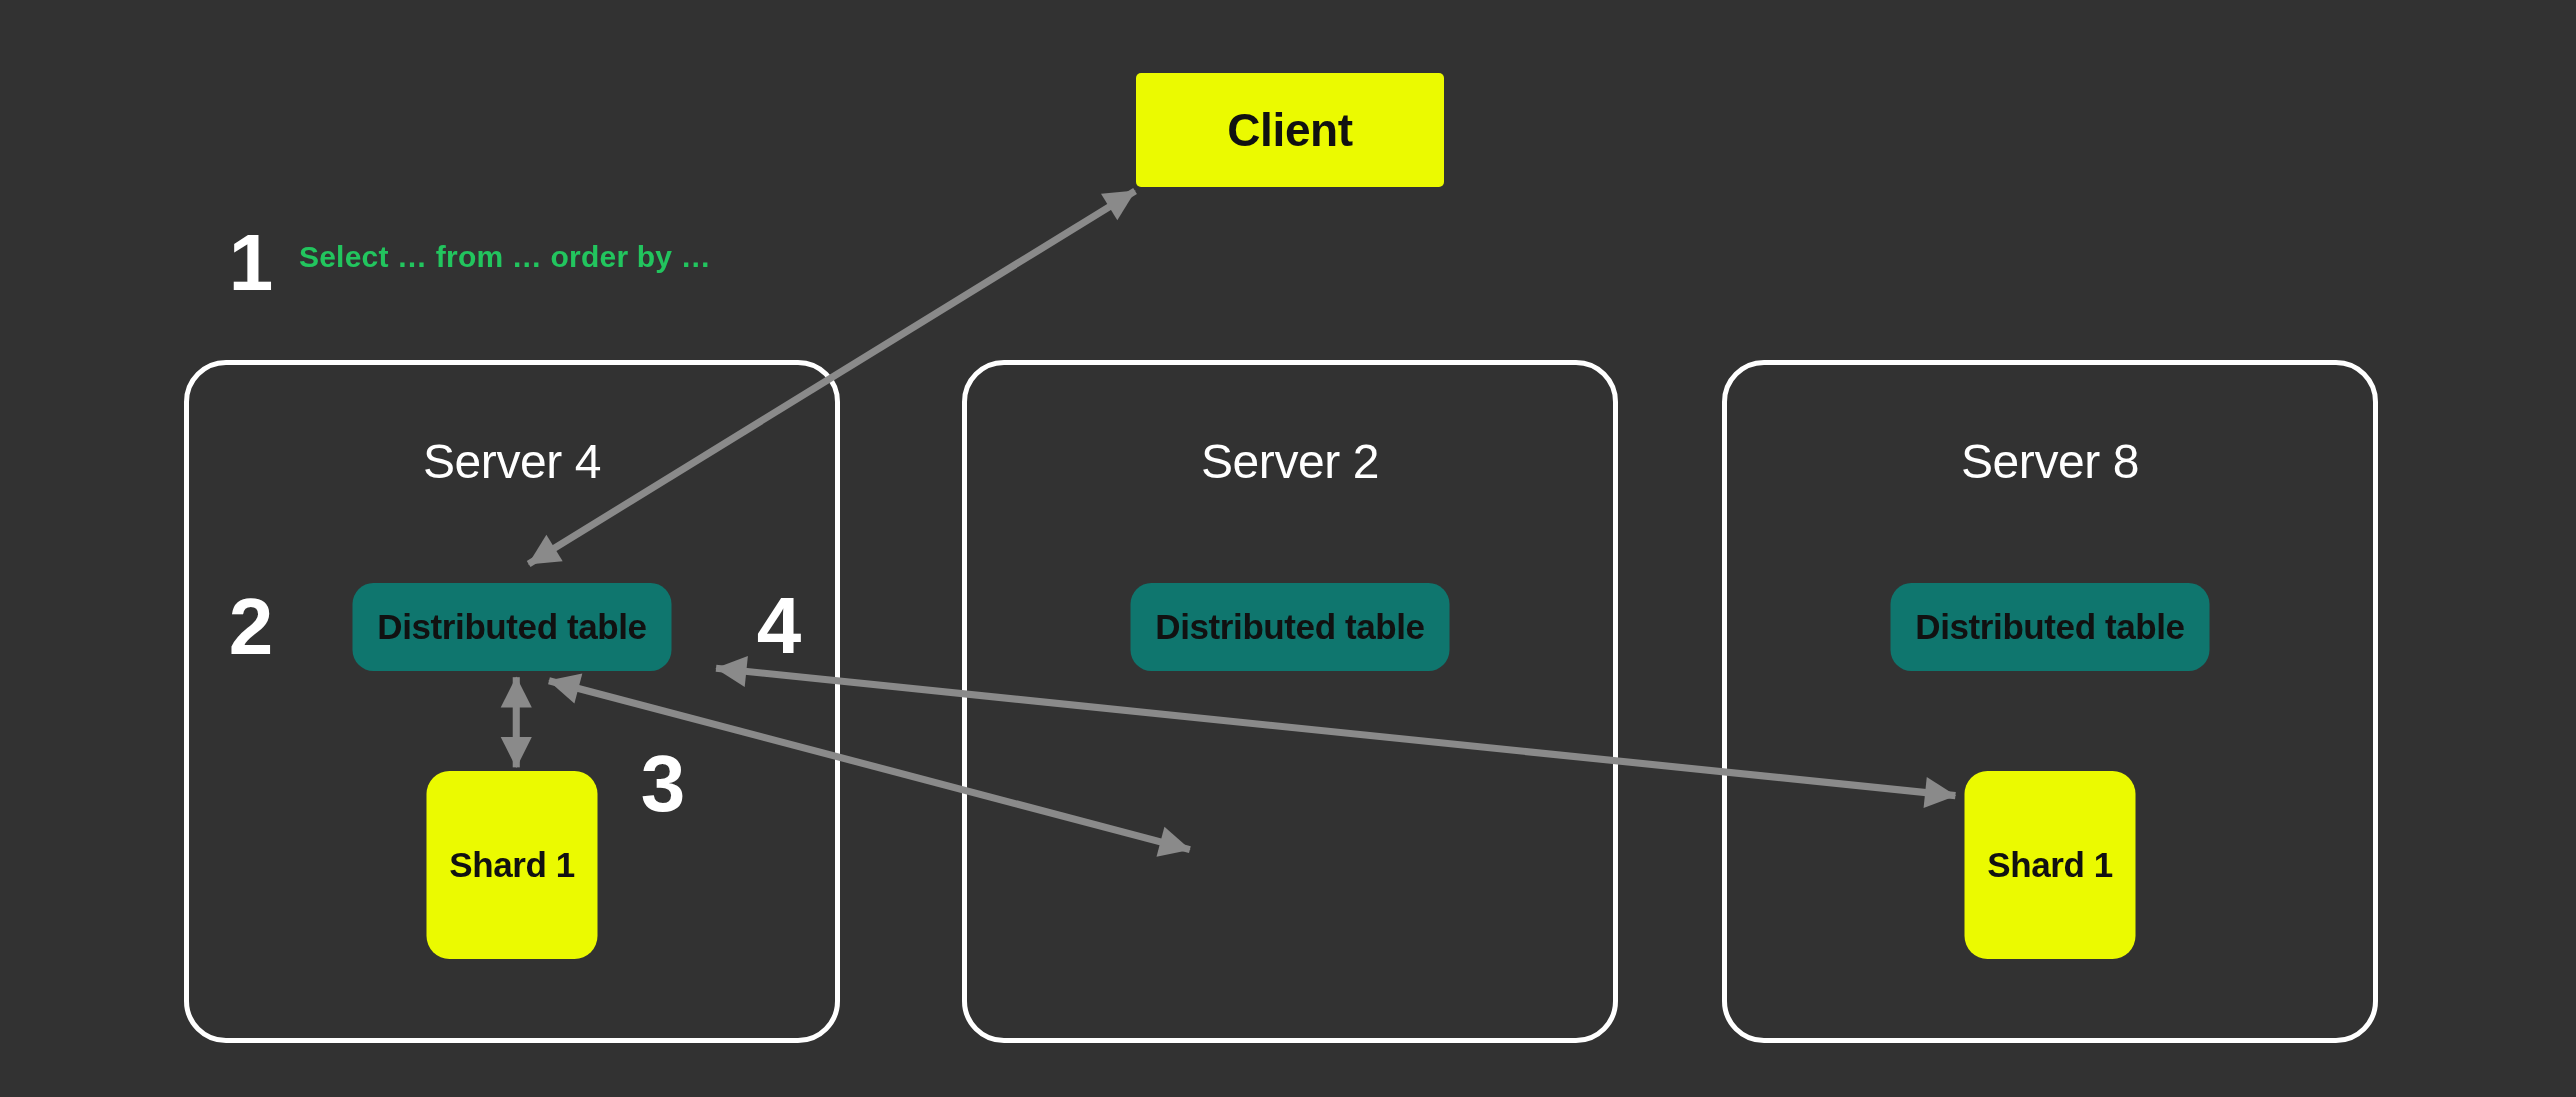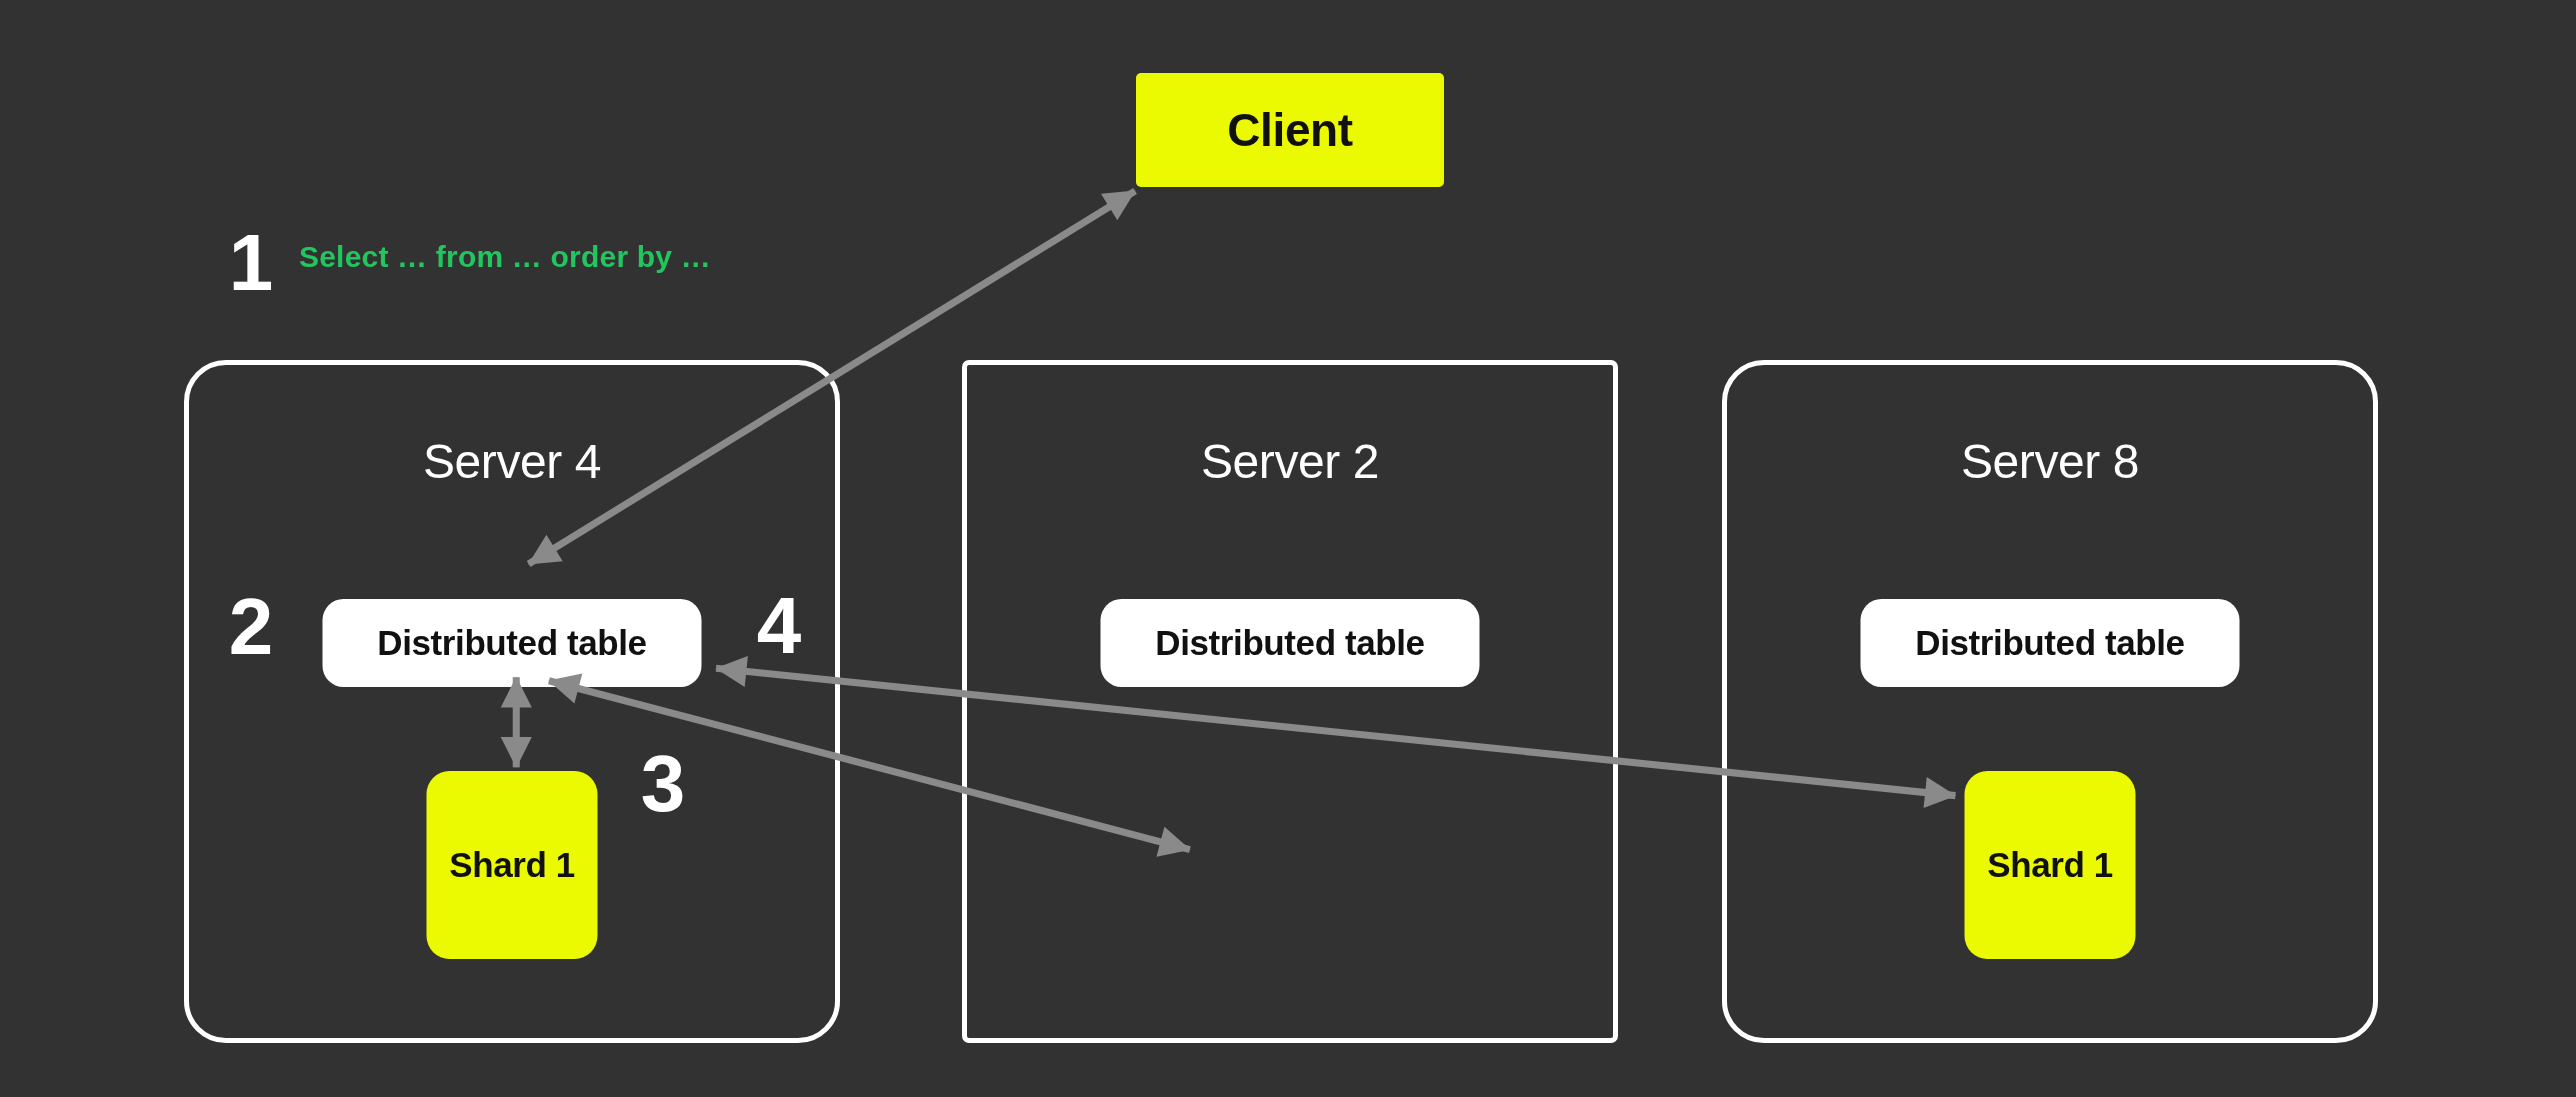--- a/index.html
+++ b/index.html
@@ -56,39 +56,39 @@
   
   .server-box {
     position: absolute;
     top: 360px;
     width: 656px; height: 683px;
     border: 5.3px solid #ffffff;
     border-radius: 42px;
     box-sizing: border-box;
   }
   .server-1 { left: 184px; }
-  .server-2 { left: 962px; border-radius: 7px; }
+  .server-2 { left: 962px; }
   .server-3 { left: 1722px; }
 
   .server-title {
     position: absolute;
     left: 0; right: 0; top: 69px;
     text-align: center;
     color: #ffffff;
     font-size: 48px;
     font-weight: 500;
     letter-spacing: -0.4px;
   }
 
   .dt-box {
     position: absolute;
-    left: 50%; top: 234px;
+    left: 50%; top: 218px;
     transform: translateX(-50%);
-    width: 379px; height: 88px;
-    background: #ffffff;
+    width: 319px; height: 88px;
+    background: #0f766e;
     border-radius: 21px;
     display: flex; align-items: center; justify-content: center;
     font-size: 35px; font-weight: 700; color: #111;
     letter-spacing: -0.4px;
     white-space: nowrap;
   }
 
   .shard-box {
     position: absolute;
     left: 50%; top: 406px;

